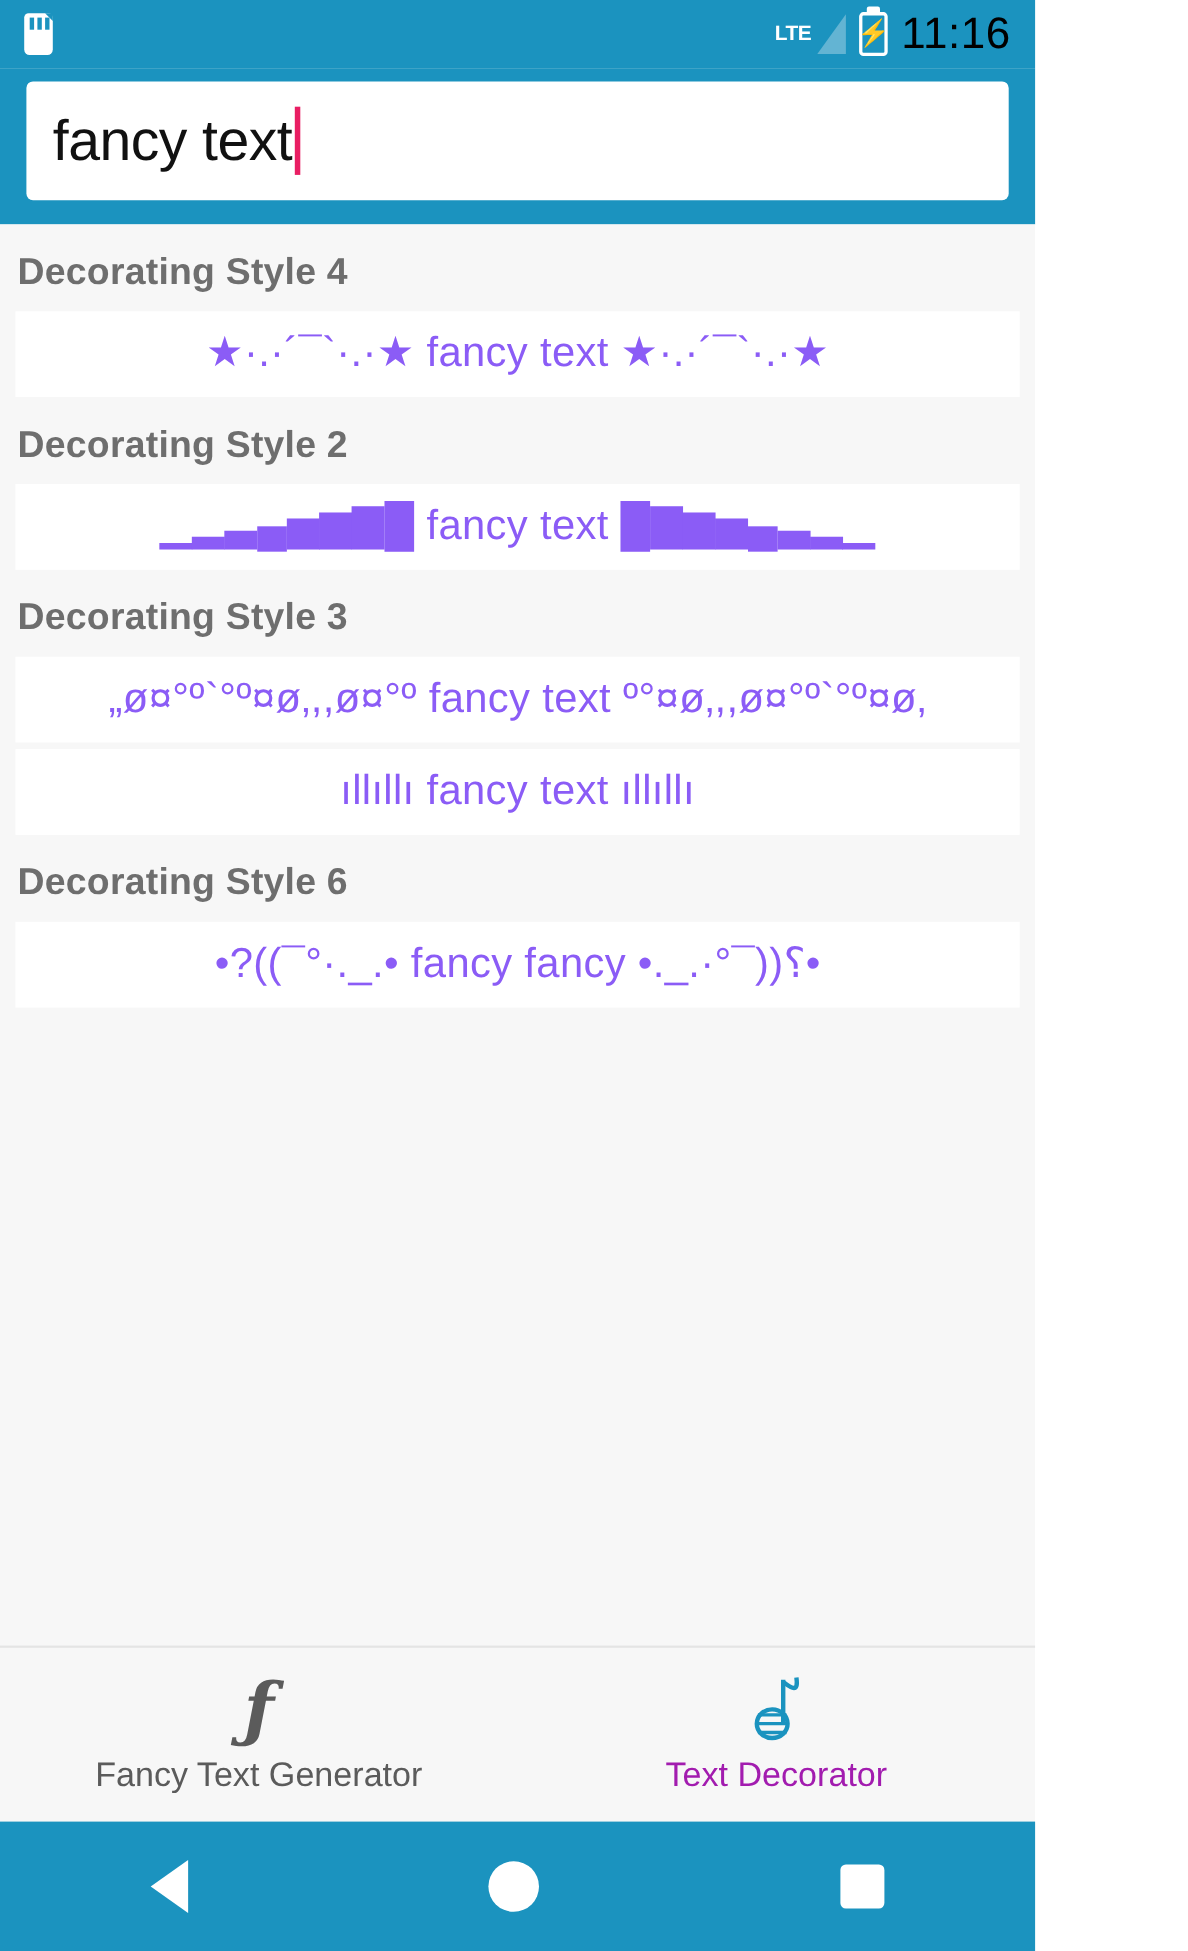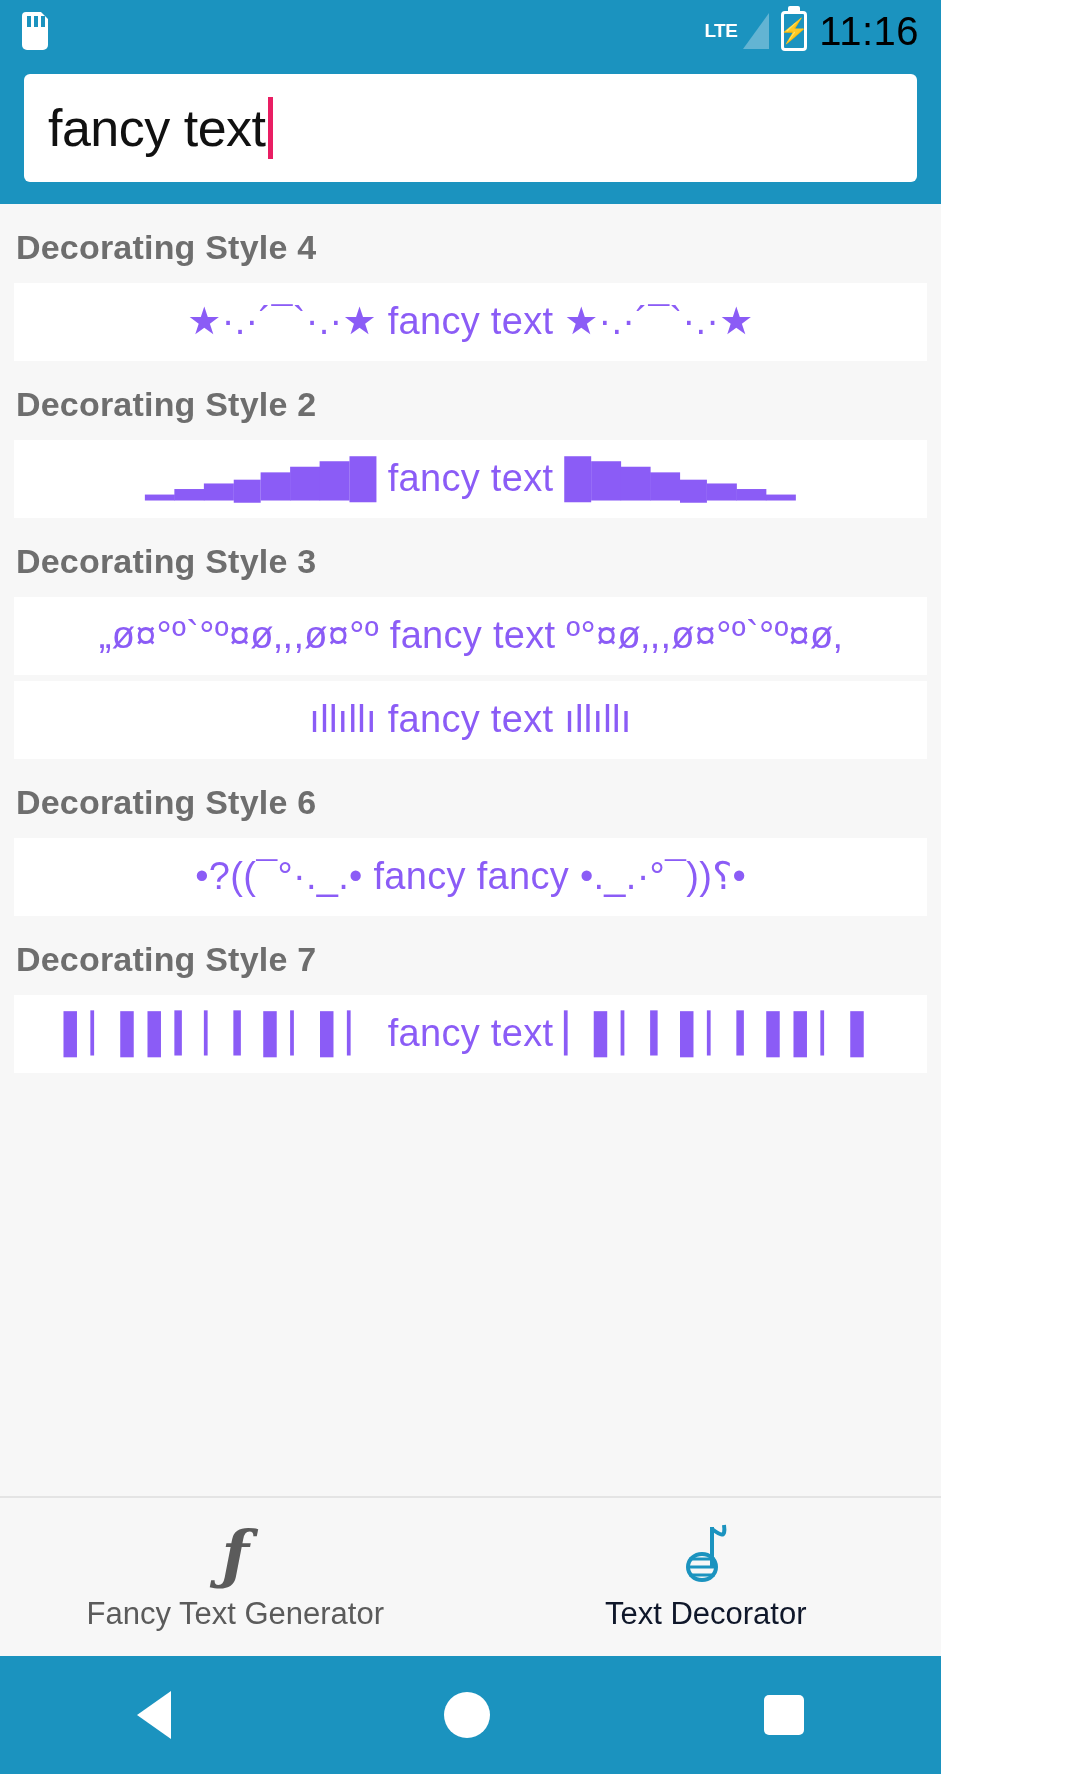--- a/index.html
+++ b/index.html
@@ -194,21 +194,21 @@
     font-weight: bold;
     font-size: 64px;
     color: #5b5b5b;
     line-height: 1;
   }
   .tab-icon-note { line-height: 1; }
   .tab-label {
     font-size: 31px;
     color: #5b5b5b;
   }
-  .tab.active .tab-label { color: #0f172a; }
+  .tab.active .tab-label { color: #a21caf; }
 
   
   .nav-bar {
     flex: 0 0 auto;
     height: 118px;
     background: #1b93bf;
     display: flex;
     align-items: center;
     justify-content: space-around;
   }
@@ -285,26 +285,20 @@
       </div>
     </div>
 
     <div class="style-block">
       <div class="style-label">Decorating Style 6</div>
       <div class="style-card">
         <span class="style-text">•?((¯°·._.• fancy fancy •._.·°¯))؟•</span>
       </div>
     </div>
 
-    <div class="style-block">
-      <div class="style-label">Decorating Style 7</div>
-      <div class="style-card">
-        <span class="style-text">▌▏▌▌▎▏▎▌▏▌▏ fancy text ▏▌▏▎▌▏▎▌▌▏▌</span>
-      </div>
-    </div>
 
   </div>
 
   <div class="tab-bar">
 
     <div class="tab">
       <div class="tab-icon">
         <span class="tab-icon-f">ƒ</span>
       </div>
       <div class="tab-label">Fancy Text Generator</div>

